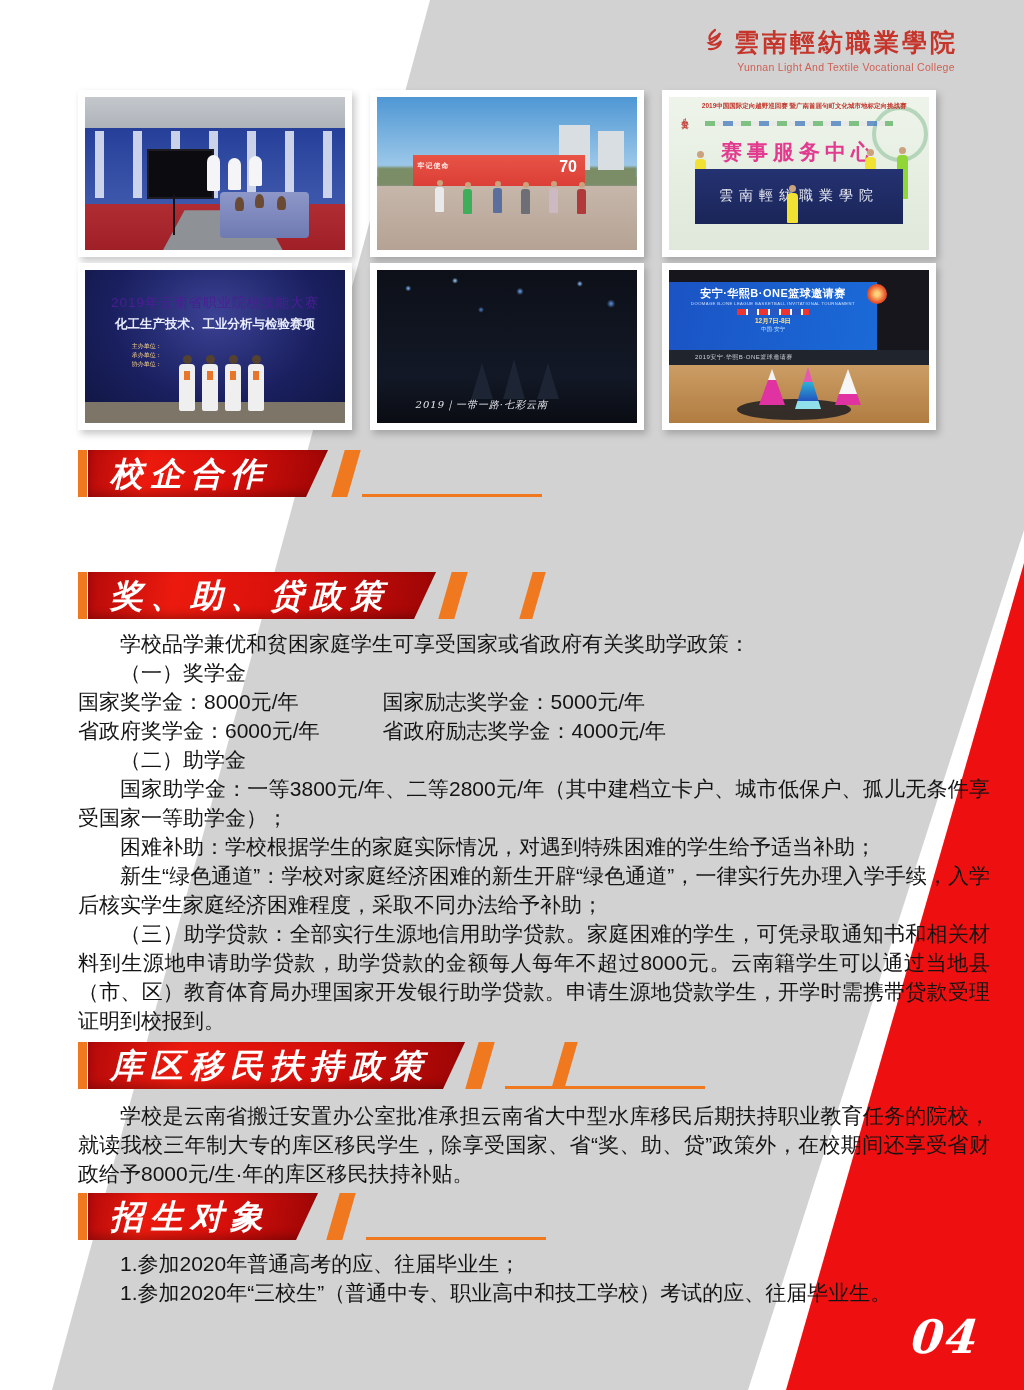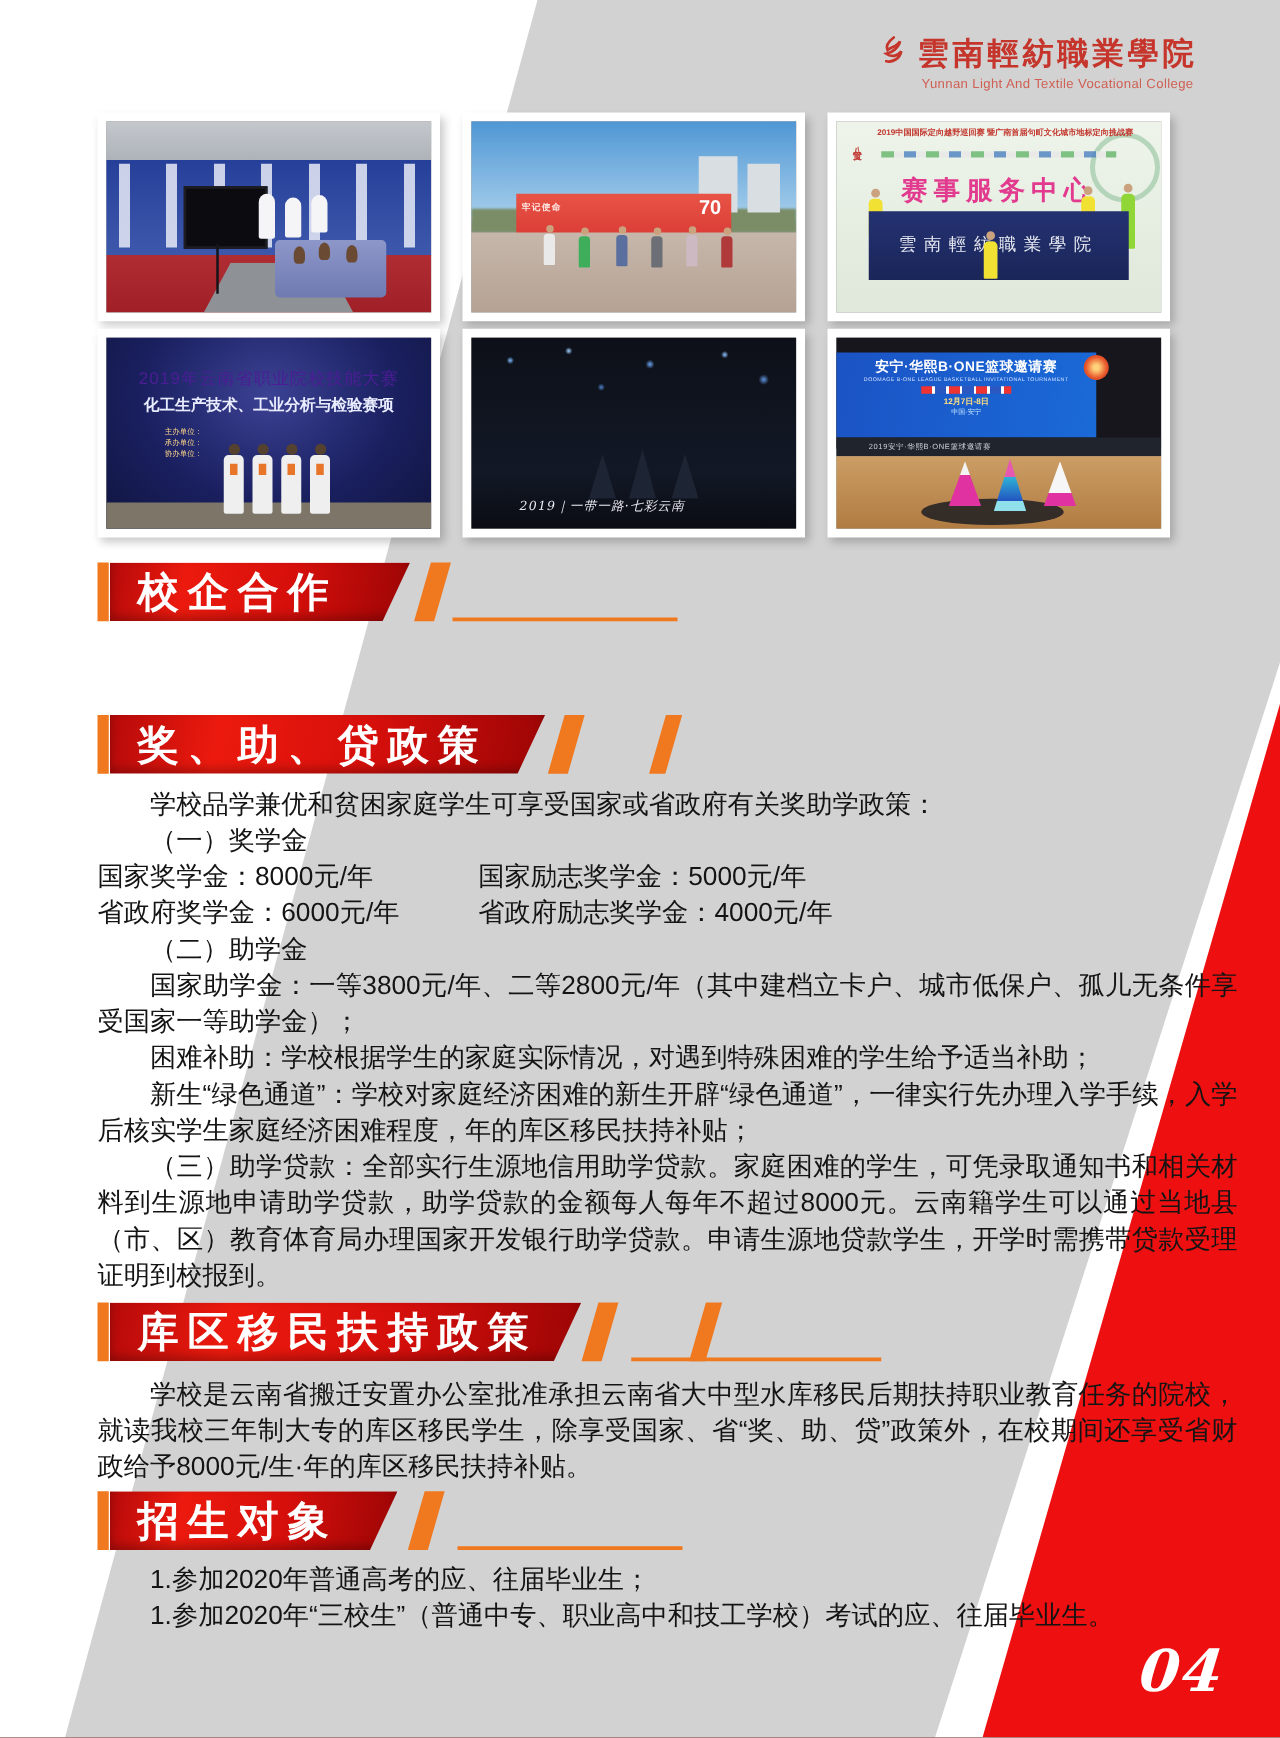--- a/index.html
+++ b/index.html
@@ -98,21 +98,21 @@
   .p6-floor{left:0;top:62%;width:100%;height:38%;background:linear-gradient(#cb9d64,#b17c42);}
   .p6-circle{left:26%;top:84%;width:44%;height:14%;background:#1d1d22;border-radius:50%;opacity:.85;}
   .dress{position:absolute;bottom:18px;width:26px;height:36px;clip-path:polygon(50% 0,100% 100%,0 100%);}
   .dress::before{content:"";position:absolute;top:-7px;left:10.5px;width:6px;height:6px;border-radius:50%;background:#e9c9a8;}
   
   .banner{position:absolute;left:0;top:0;height:47px;width:1024px;pointer-events:none;}
   .b-accent{position:absolute;left:78px;top:0;width:9px;height:47px;background:#f0781e;}
   .b-red{position:absolute;left:88px;top:0;height:47px;
       background:linear-gradient(100deg,#b50a0a 0%,#ec1a0e 25%,#d60f0b 60%,#9b0505 100%);
       clip-path:polygon(0 0,100% 0,calc(100% - 22px) 100%,0 100%);
-      box-shadow:inset 0 -4px 8px rgba(0,0,0,.25);}
+      box-shadow:inset 0 -4px 8px rgba(0,0,0,.25);font-style:italic;}
   .b-title{display:block;line-height:47px;padding-left:22px;color:#fff;font-weight:900;
       font-size:33px;letter-spacing:7px;white-space:nowrap;}
   .b-slash{position:absolute;top:0;width:16px;height:47px;background:#f0781e;transform:skewX(-16deg);}
   .b-slash.thin{width:13px;}
   .b-line{position:absolute;top:44px;height:3px;background:#f0781e;}
   
   .tblock{position:absolute;left:78px;width:912px;font-size:21px;line-height:29px;
       text-align:justify;color:#141414;}
   .tblock p{margin:0;}
   .ind{text-indent:2em;}
@@ -268,21 +268,21 @@
     <div class="b-slash thin" style="left:526px"></div>
   </div>
   <div class="tblock" style="top:629px">
     <p class="ind">学校品学兼优和贫困家庭学生可享受国家或省政府有关奖助学政策：</p>
     <p class="ind">（一）奖学金</p>
     <p>国家奖学金：8000元/年　　　　国家励志奖学金：5000元/年</p>
     <p>省政府奖学金：6000元/年　　　省政府励志奖学金：4000元/年</p>
     <p class="ind">（二）助学金</p>
     <p class="ind">国家助学金：一等3800元/年、二等2800元/年（其中建档立卡户、城市低保户、孤儿无条件享受国家一等助学金）；</p>
     <p class="ind">困难补助：学校根据学生的家庭实际情况，对遇到特殊困难的学生给予适当补助；</p>
-    <p class="ind">新生“绿色通道”：学校对家庭经济困难的新生开辟“绿色通道”，一律实行先办理入学手续，入学后核实学生家庭经济困难程度，年的库区移民扶持补贴；</p>
+    <p class="ind">新生“绿色通道”：学校对家庭经济困难的新生开辟“绿色通道”，一律实行先办理入学手续，入学后核实学生家庭经济困难程度，采取不同办法给予补助；</p>
     <p class="ind">（三）助学贷款：全部实行生源地信用助学贷款。家庭困难的学生，可凭录取通知书和相关材料到生源地申请助学贷款，助学贷款的金额每人每年不超过8000元。云南籍学生可以通过当地县（市、区）教育体育局办理国家开发银行助学贷款。申请生源地贷款学生，开学时需携带贷款受理证明到校报到。</p>
   </div>
 
   <div class="banner" style="top:1042px">
     <div class="b-accent"></div>
     <div class="b-red" style="width:377px">
       <span class="b-title">库区移民扶持政策</span>
     </div>
     <div class="b-slash" style="left:472px"></div>
     <div class="b-slash thin" style="left:558px"></div>

